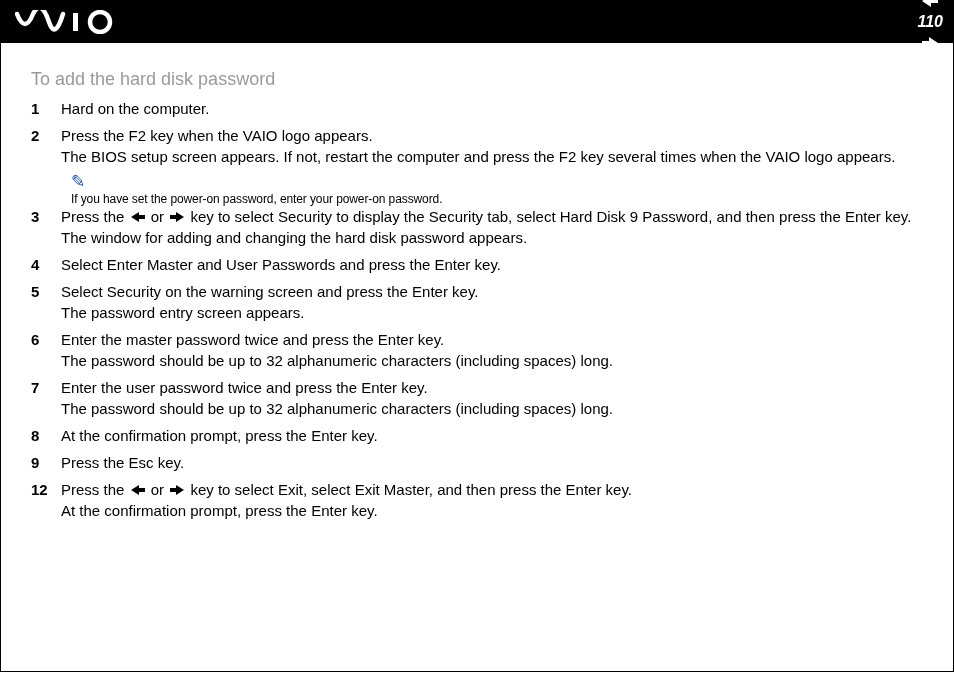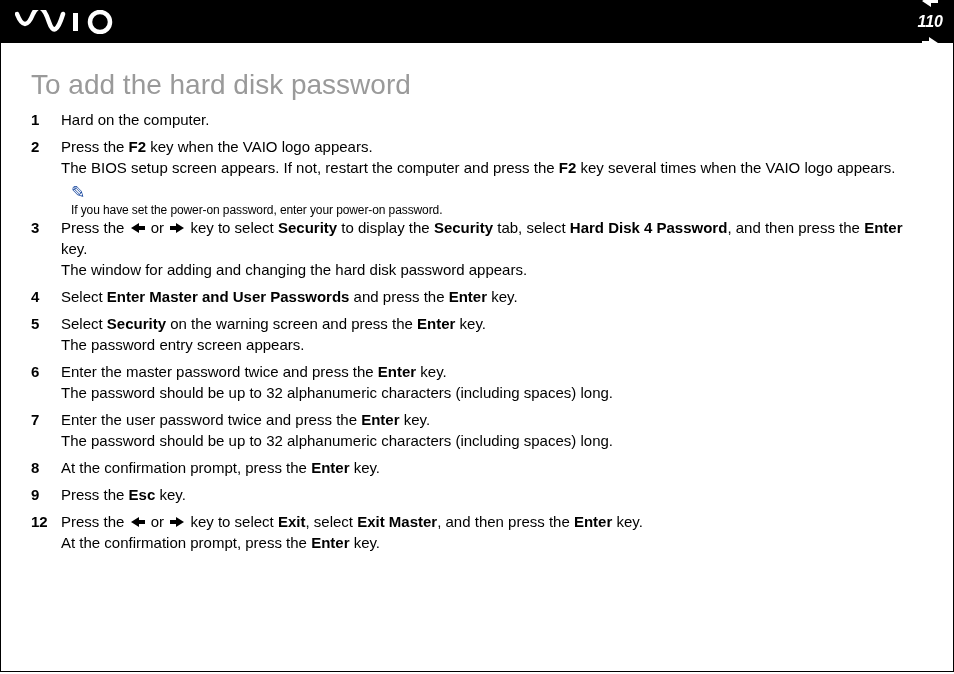--- a/index.html
+++ b/index.html
@@ -29,41 +29,41 @@
   .page-nav { color: #fff; text-align: right; line-height: 1.1; }
   .page-num-row { display: flex; align-items: center; justify-content: flex-end; gap: 6px; font-weight: bold; font-style: italic; font-size: 16px; flex-direction: column; }
   .arrow-svg { width: 16px; height: 12px; display: inline-block; }
   .section-label { font-weight: bold; font-size: 14px; }
 
   .content {
     padding: 26px 32px 20px 30px;
   }
   .heading {
     color: #9a9a9a;
-    font-size: 28px;
+    font-size: 18px;
     font-weight: 400;
     margin-bottom: 8px;
   }
   ol.steps {
     list-style: none;
     counter-reset: step;
   }
   ol.steps > li {
     display: flex;
     align-items: flex-start;
     margin-bottom: 6px;
     line-height: 1.4;
   }
   .stepnum {
     font-weight: bold;
     width: 30px;
     flex-shrink: 0;
   }
   .stepbody { flex: 1; }
-  .stepbody b { font-weight: bold; }
+  .stepbody b { font-weight: normal; }
   .note-wrap { padding-left: 40px; }
   .note-text {
     font-family: Arial, Helvetica, sans-serif;
     font-size: 12px;
     font-stretch: condensed;
     letter-spacing: -0.1px;
   }
   .inline-arrow { display:inline-block; vertical-align: -1px; }
 </style>
 </head>
@@ -106,21 +106,21 @@
         <div class="note-wrap">
           <div style="color:#1b4aa0;font-size:17px;line-height:1.1;">✎</div>
           <div class="note-text">If you have set the power-on password, enter your power-on password.</div>
         </div>
         <li>
           <div class="stepnum">3</div>
           <div class="stepbody">Press the <svg class="inline-arrow" width="18" height="12" viewBox="0 0 18 12">
               <path d="M10 1 L2 6 L10 11 L10 8 L16 8 L16 4 L10 4 Z" fill="#000"></path>
             </svg> or <svg class="inline-arrow" width="18" height="12" viewBox="0 0 18 12">
               <path d="M8 1 L16 6 L8 11 L8 8 L2 8 L2 4 L8 4 Z" fill="#000"></path>
-            </svg> key to select <b>Security</b> to display the <b>Security</b> tab, select <b>Hard Disk 4 Password</b>, and then press the <b>Enter</b> key.<br>The window for adding and changing the hard disk password appears.</div>
+            </svg> key to select <b>Security</b> to display the <b>Security</b> tab, select <b>Hard Disk 9 Password</b>, and then press the <b>Enter</b> key.<br>The window for adding and changing the hard disk password appears.</div>
         </li>
         <li>
           <div class="stepnum">4</div>
           <div class="stepbody">Select <b>Enter Master and User Passwords</b> and press the <b>Enter</b> key.</div>
         </li>
         <li>
           <div class="stepnum">5</div>
           <div class="stepbody">Select <b>Security</b> on the warning screen and press the <b>Enter</b> key.<br>The password entry screen appears.</div>
         </li>
         <li>

